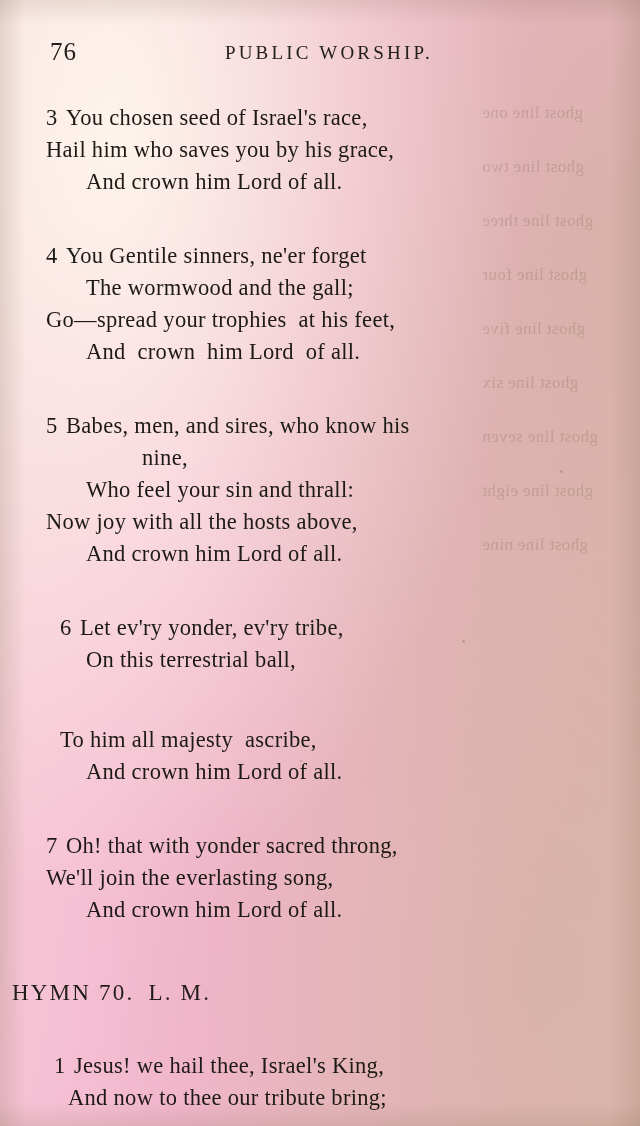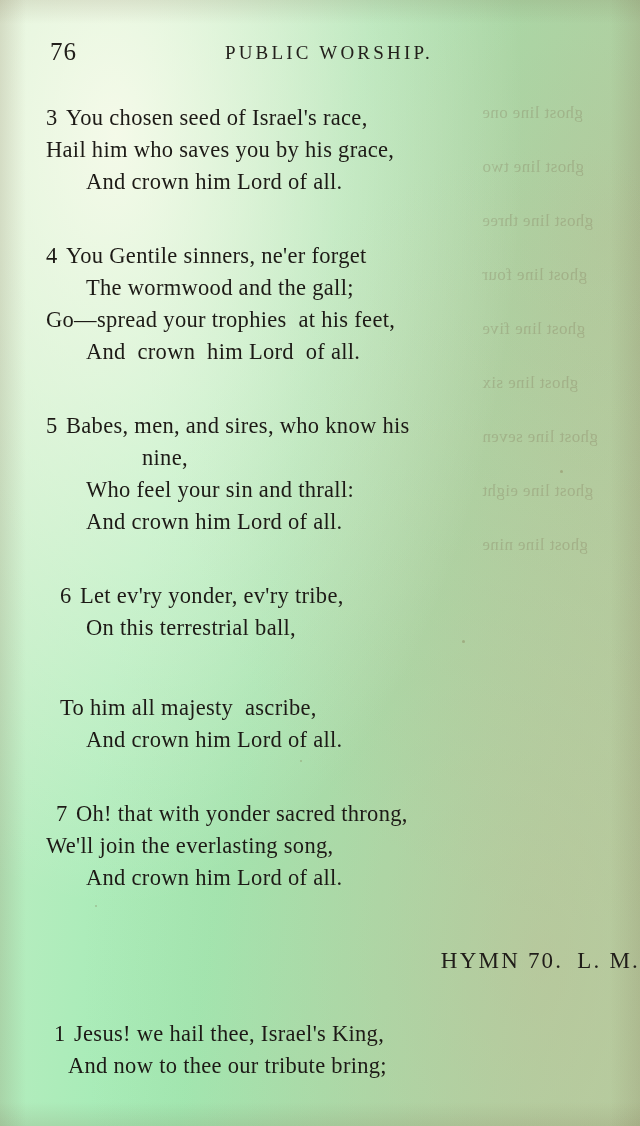--- a/index.html
+++ b/index.html
@@ -7,21 +7,21 @@
     padding: 0;
     background: #ffffff;
   }
   body {
     font-family: "Liberation Serif", serif;
   }
   .page {
     position: relative;
     width: 640px;
     height: 1126px;
-    background: #86efac;
+    background: #f9a8d4;
     overflow: hidden;
   }
   
   .page::before {
     content: "";
     position: absolute;
     inset: 0;
     background:
       radial-gradient(ellipse at 18% 12%, rgba(255,252,240,0.85) 0%, rgba(255,250,235,0.0) 55%),
       radial-gradient(ellipse at 85% 85%, rgba(196,176,140,0.45) 0%, rgba(196,176,140,0.0) 60%),
@@ -105,25 +105,25 @@
   .ind0 { margin-left: 0px; text-indent: 0; }
   .ind1 { margin-left: 40px; }
   .ind2 { margin-left: 96px; }
   .num {
     display: inline-block;
     min-width: 20px;
   }
 
   .hymn-heading {
     margin-top: 54px;
-    text-align: right;
+    text-align: left;
     font-size: 23px;
     letter-spacing: 2.2px;
     color: #201d19;
-    padding-left: 2px;
+    padding-left: 12px;
   }
   .hymn-heading .gap { display: inline-block; width: 14px; }
 
   .tail {
     margin-top: 44px;
     padding-left: 46px;
     color: #1d1a16;
     font-size: 22.5px;
     line-height: 32px;
     letter-spacing: 0.3px;
@@ -180,32 +180,33 @@
         <div class="line ind0"><span class="num">4</span><span>You Gentile sinners, ne'er forget</span></div>
         <div class="line ind1">The wormwood and the gall;</div>
         <div class="line ind0">Go—spread your trophies  at his feet,</div>
         <div class="line ind1">And  crown  him Lord  of all.</div>
       </div>
 
       <div class="stanza">
         <div class="line ind0"><span class="num">5</span><span>Babes, men, and sires, who know his</span></div>
         <div class="line ind2">nine,</div>
         <div class="line ind1">Who feel your sin and thrall:</div>
+        <div class="line ind0">Now joy with all the hosts above,</div>
         <div class="line ind1">And crown him Lord of all.</div>
       </div>
 
       <div class="stanza">
         <div class="line ind0" style="margin-left:14px;"><span class="num">6</span><span>Let ev'ry yonder, ev'ry tribe,</span></div>
         <div class="line ind1">On this terrestrial ball,</div>
         <div class="line ind0" style="margin-left:14px;margin-top:48px;">To him all majesty  ascribe,</div>
         <div class="line ind1">And crown him Lord of all.</div>
       </div>
 
       <div class="stanza" style="margin-bottom:0;">
-        <div class="line ind0" style="margin-left:10px;"><span class="num">7</span><span>Oh! that with yonder sacred throng,</span></div>
+        <div class="line ind0" style=""><span class="num">7</span><span>Oh! that with yonder sacred throng,</span></div>
         <div class="line ind0">We'll join the everlasting song,</div>
         <div class="line ind1">And crown him Lord of all.</div>
       </div>
 
     </div>
 
     <div class="hymn-heading">
       <span>HYMN 70.</span><span class="gap"></span><span>L. M.</span>
     </div>
 

